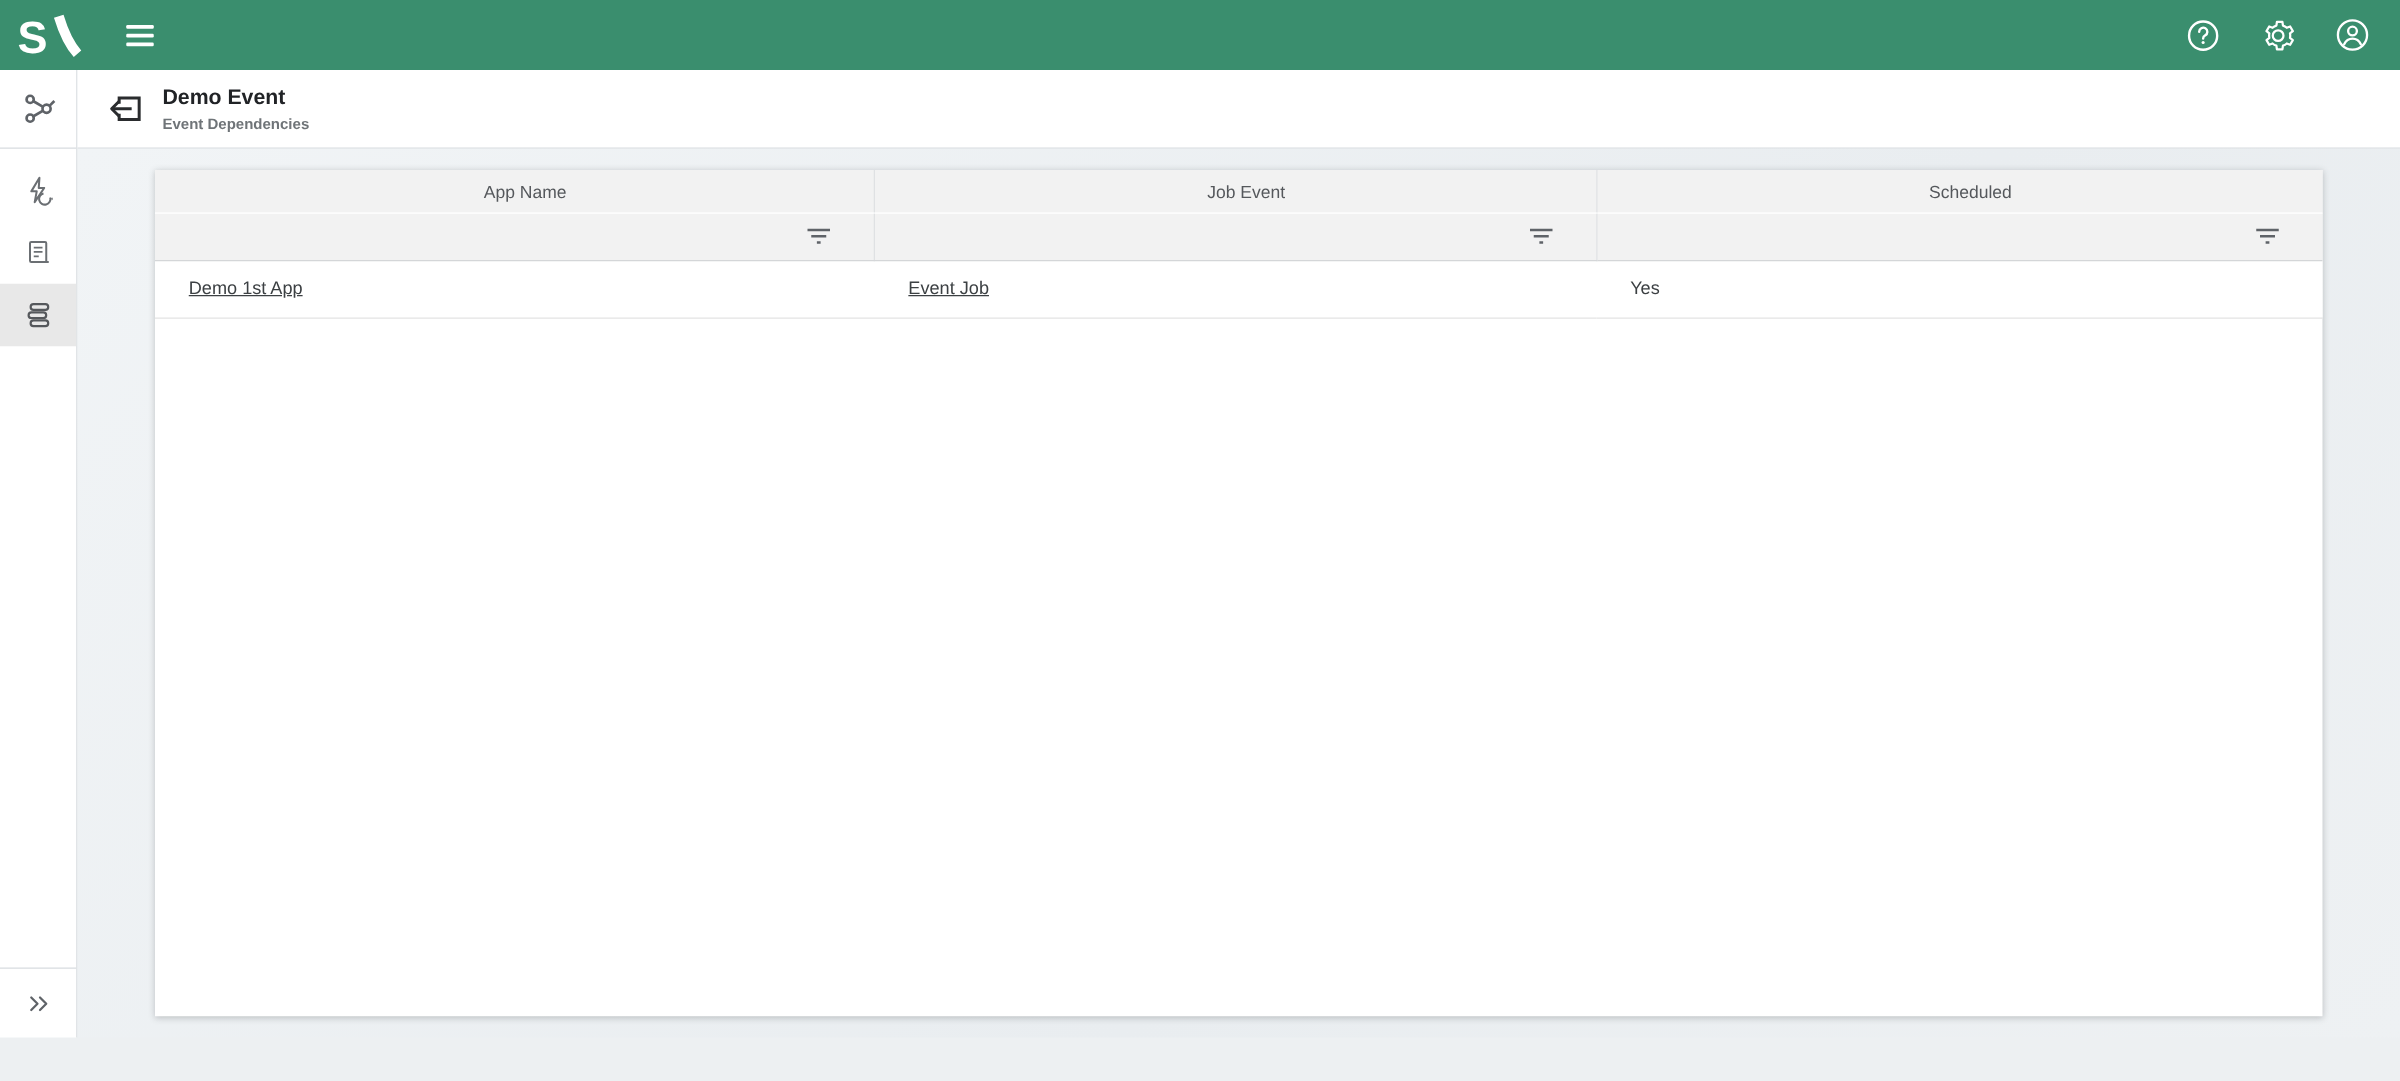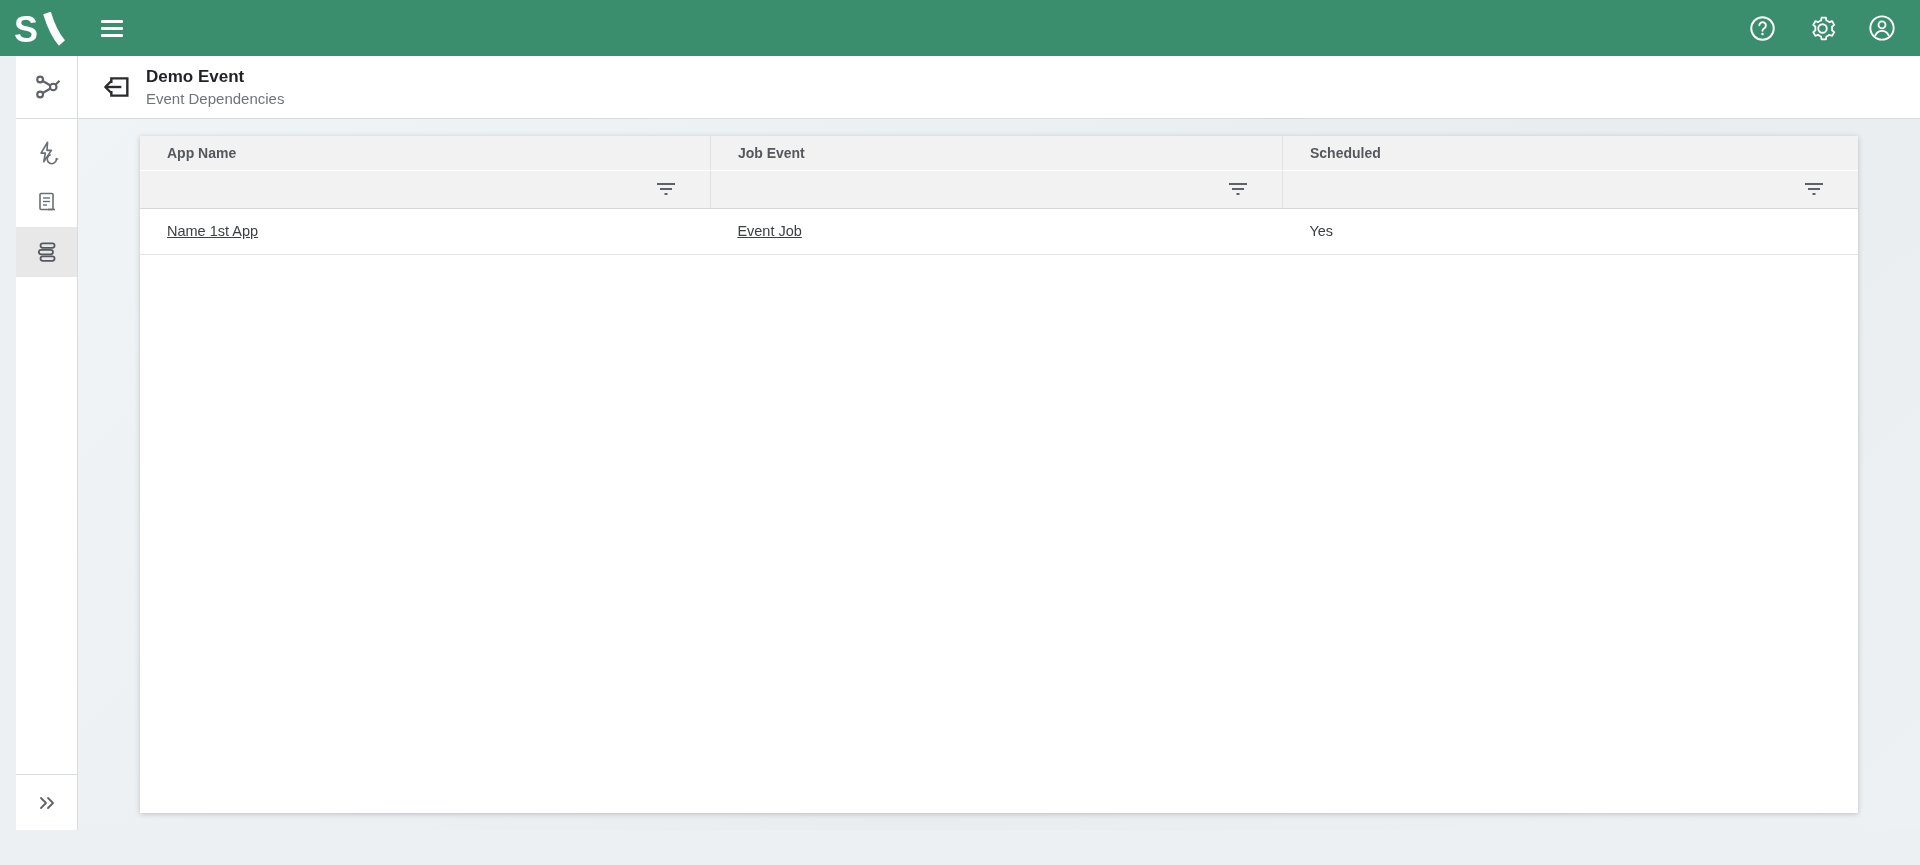--- a/index.html
+++ b/index.html
@@ -13,21 +13,21 @@
   .logo { display:flex; align-items:flex-end; cursor:pointer; margin-right:26px; }
   .hamburger { width:40px; height:40px; border:none; background:transparent; cursor:pointer;
     display:flex; flex-direction:column; justify-content:center; align-items:center; gap:4px; }
   .hamburger span { display:block; width:22px; height:3px; background:#fff; border-radius:1px; }
   .appbar-spacer { flex:1; }
   .appbar-actions { display:flex; align-items:center; gap:24px; margin-right:4px; }
   .iconbtn { width:36px; height:36px; border:none; background:transparent; cursor:pointer;
     display:flex; align-items:center; justify-content:center; }
 
   
-  .body { display:flex; height:774px;padding-left:16px; }
+  .body { display:flex; height:774px; }
 
   .sidebar {
     width:62px; background:#ffffff; border-right:1px solid #d8dcdf;
     display:flex; flex-direction:column;
   }
   .sidebar-top { height:63px; border-bottom:1px solid #d8dcdf; display:flex; align-items:center; justify-content:center; }
   .sidebar-group { margin-top:8px; display:flex; flex-direction:column; }
   .side-item { height:50px; display:flex; align-items:center; justify-content:center; cursor:pointer; background:transparent; border:none; }
   .side-item.selected { background:#e8e8e8; }
   .sidebar-spacer { flex:1; }
@@ -35,31 +35,31 @@
 
   .main { flex:1; display:flex; flex-direction:column; min-width:0; }
 
   
   .page-header { height:63px; background:#fff; border-bottom:1px solid #d8dcdf;
     display:flex; align-items:center; padding-left:20px; }
   .back-btn { width:36px; height:36px; border:none; background:transparent; cursor:pointer;
     display:flex; align-items:center; justify-content:center; }
   .title-block { margin-left:12px; display:flex; flex-direction:column; }
   .page-title { font-size:17px; font-weight:700; color:#212326; line-height:1.2; }
-  .page-subtitle { font-size:15px; color:#6f7478; margin-top:3px; }
+  .page-subtitle { font-size:12px; color:#6f7478; margin-top:3px;font-weight:bold; }
 
   
   .content { flex:1; background:linear-gradient(135deg,#f1f4f6 0%,#e9edf0 60%,#eef1f3 100%);
     padding:17px 62px; }
   .card { background:#fff; height:100%; box-shadow:0 1px 5px rgba(60,64,67,.28); }
 
   table { width:100%; border-collapse:collapse; table-layout:fixed; }
   thead th {
-    background:#f2f2f2; height:34px; text-align:left; padding:0 10px 0 27px;
-    font-size:14px; font-weight:700; color:#55585c; border-bottom:1px solid #ffffff;
+    background:#f2f2f2; height:34px; text-align:center; padding:0 10px 0 27px;
+    font-size:14px; font-weight:400; color:#55585c; border-bottom:1px solid #ffffff;
   }
   thead th:not(:last-child), .filter-row td:not(:last-child) { border-right:1px solid #dfe1e3; }
   .filter-row td { background:#f2f2f2; height:38px; border-bottom:1px solid #d4d6d8; }
   .filter-cell-inner { display:flex; justify-content:flex-end; padding-right:30px; }
   .filter-btn { border:none; background:transparent; cursor:pointer; width:28px; height:24px;
     display:flex; align-items:center; justify-content:center; }
 
   tbody td { height:46px; padding:0 10px 0 27px; font-size:14.5px; color:#3c4043;
     border-bottom:1px solid #e4e4e4; background:#fff; }
   .cell-link { color:#3c4043; text-decoration:underline; cursor:pointer; }
@@ -222,21 +222,21 @@
                       <line x1="8.5" y1="12" x2="11.5" y2="12" stroke="#5f6368" stroke-width="2"></line>
                     </svg>
                   </button>
                 </div>
               </td>
             </tr>
           </thead>
           <tbody>
             <tr>
               <td>
-                <a class="cell-link">Name 1st App</a>
+                <a class="cell-link">Demo 1st App</a>
               </td>
               <td>
                 <a class="cell-link">Event Job</a>
               </td>
               <td>Yes</td>
             </tr>
           </tbody>
         </table>
       </div>
     </div>

